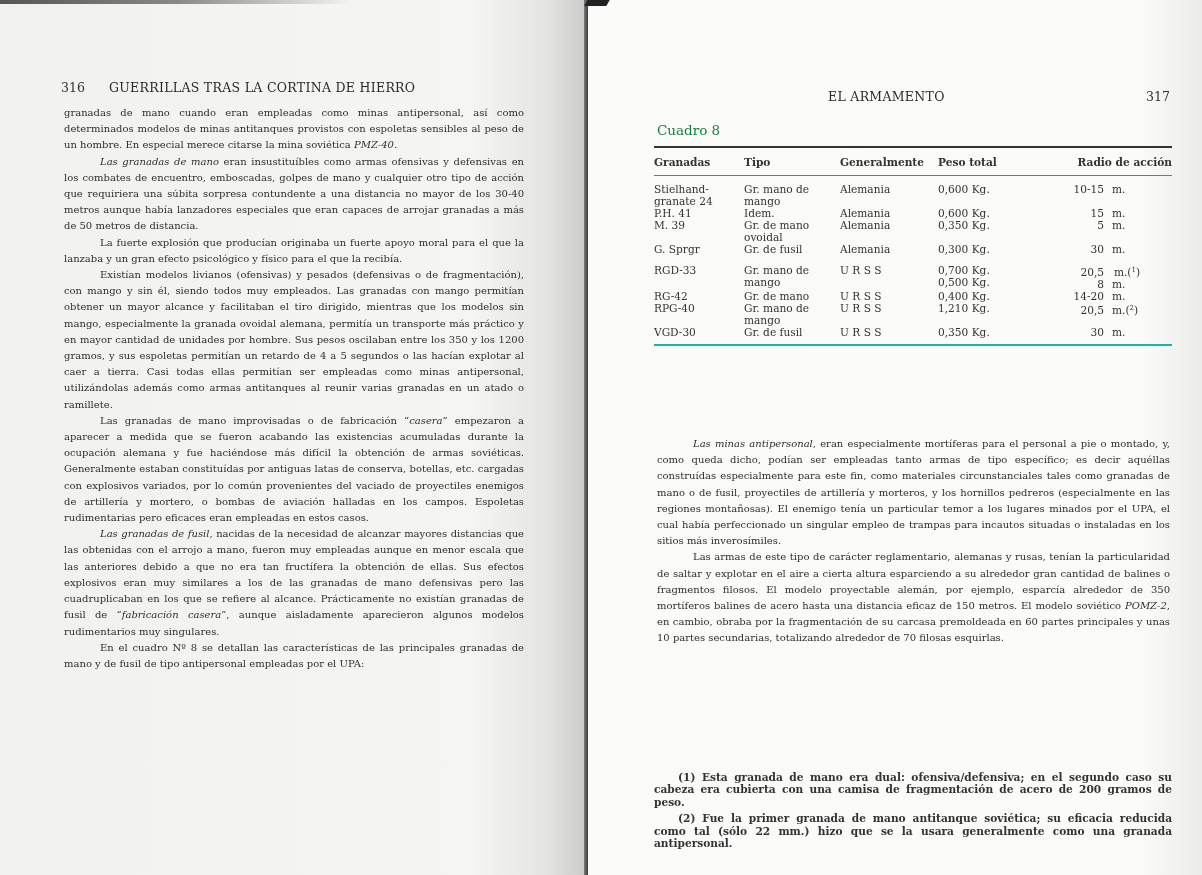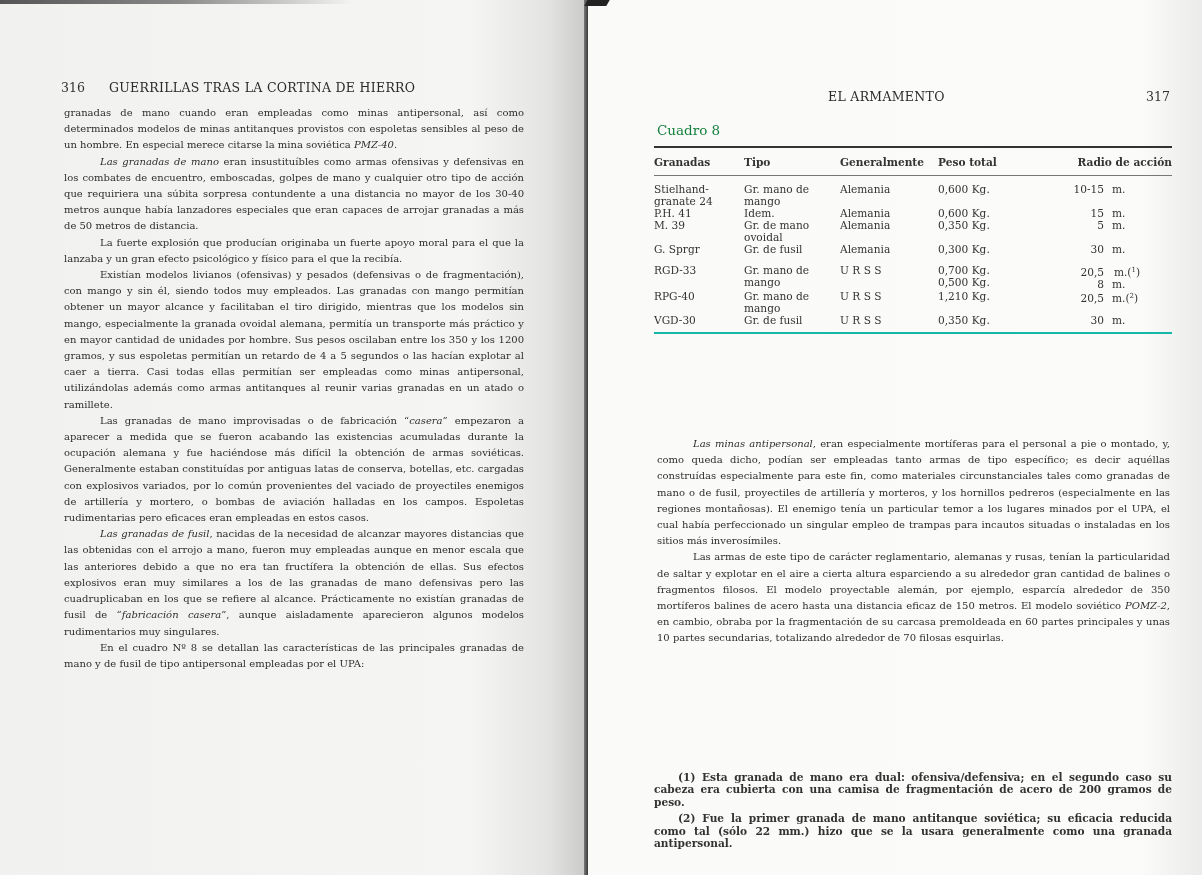--- a/index.html
+++ b/index.html
@@ -125,20 +125,27 @@
         <td style="text-align: right; padding-right: 30px;"><span class="num">30</span><span class="unit" style="width: 30px; text-align: left;">m.</span></td>
       </tr>
       <tr class="gap">
         <td>RGD-33</td>
         <td>Gr. mano de<br>mango</td>
         <td>U R S S</td>
         <td>0,700 Kg.<br>0,500 Kg.</td>
         <td style="text-align: right; padding-right: 30px;"><span class="num">20,5</span><span class="unit" style="width: 30px; text-align: center;">m.(<sup>1</sup>)</span><br><span class="num">8</span><span class="unit" style="width: 30px; text-align: left;">m.</span></td>
       </tr>
       <tr>
+        <td>RG-42</td>
+        <td>Gr. de mano</td>
+        <td>U R S S</td>
+        <td>0,400 Kg.</td>
+        <td style="text-align: right; padding-right: 30px;"><span class="num">14-20</span><span class="unit" style="width: 30px; text-align: left;">m.</span></td>
+      </tr>
+      <tr>
         <td>RPG-40</td>
         <td>Gr. mano de<br>mango</td>
         <td>U R S S</td>
         <td>1,210 Kg.</td>
         <td style="text-align: right; padding-right: 30px;"><span class="num">20,5</span><span class="unit" style="width: 30px; text-align: left;">m.(<sup>2</sup>)</span></td>
       </tr>
       <tr class="last">
         <td>VGD-30</td>
         <td>Gr. de fusil</td>
         <td>U R S S</td>

